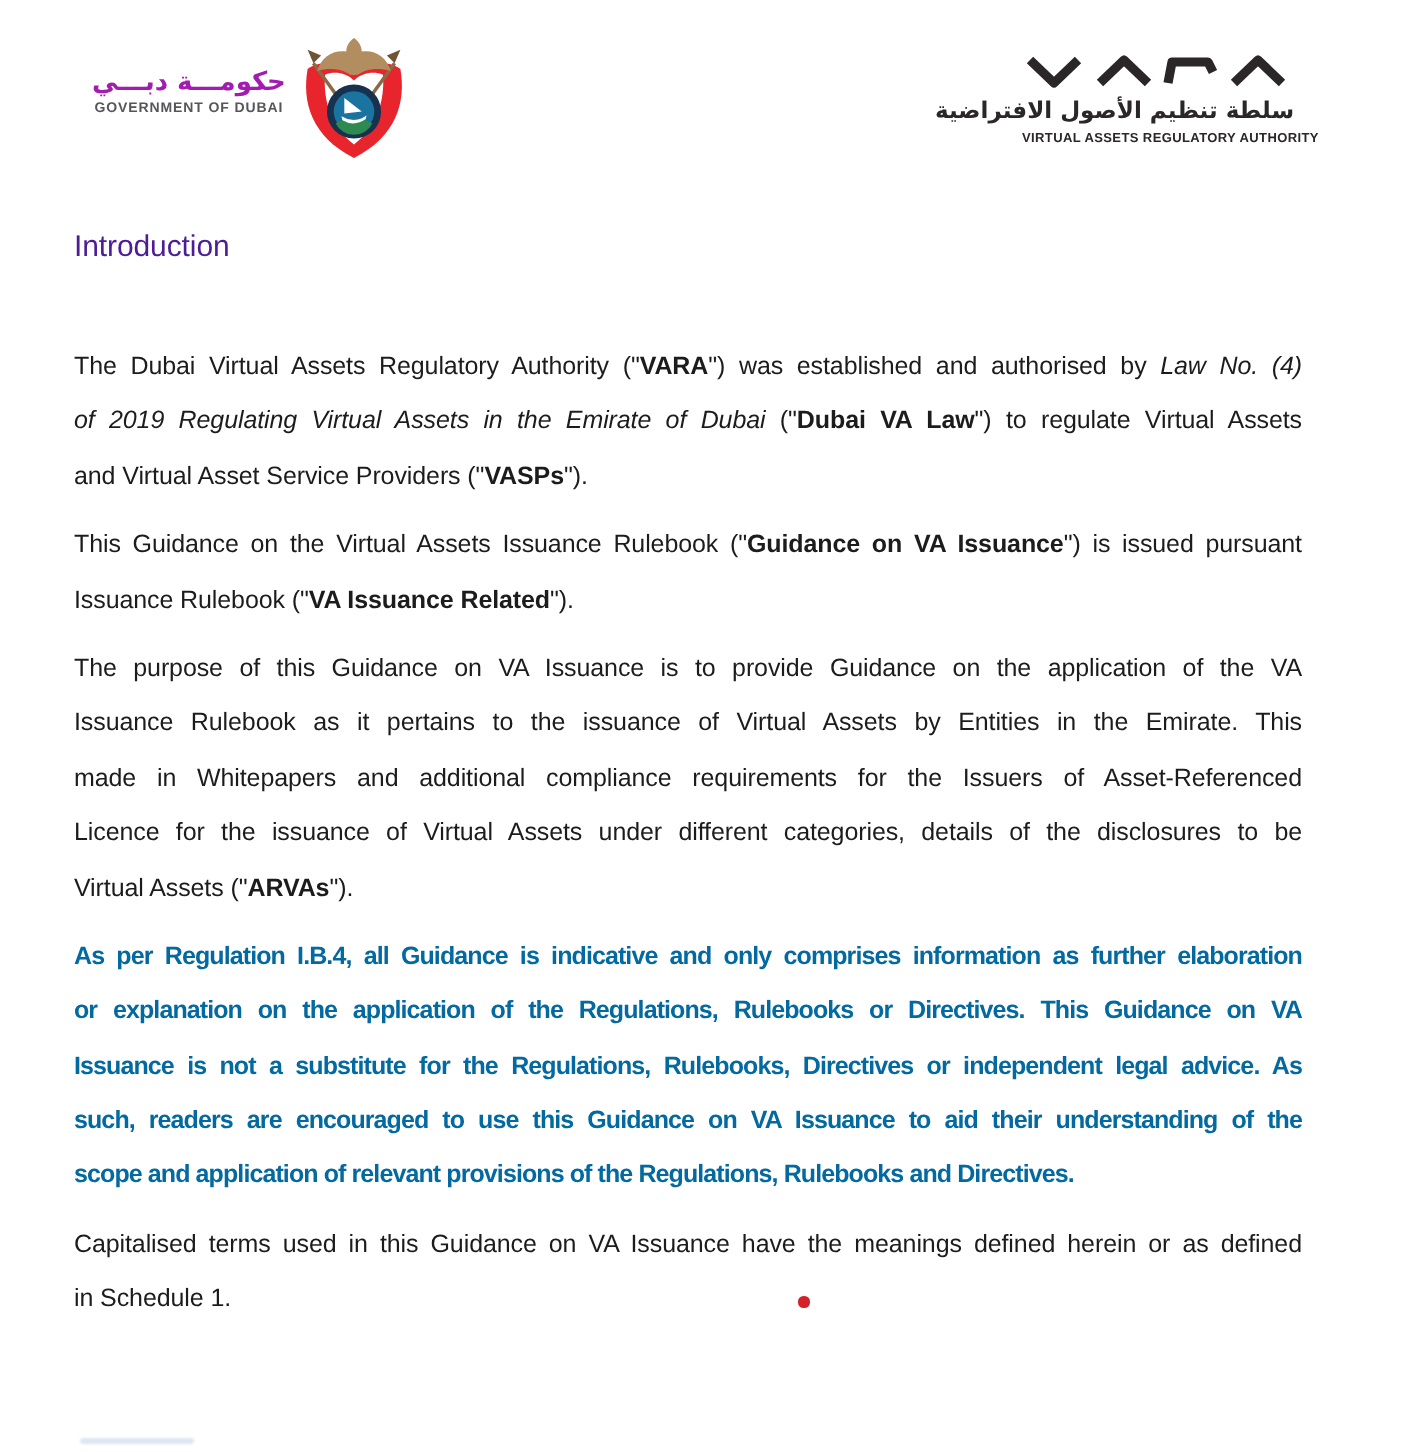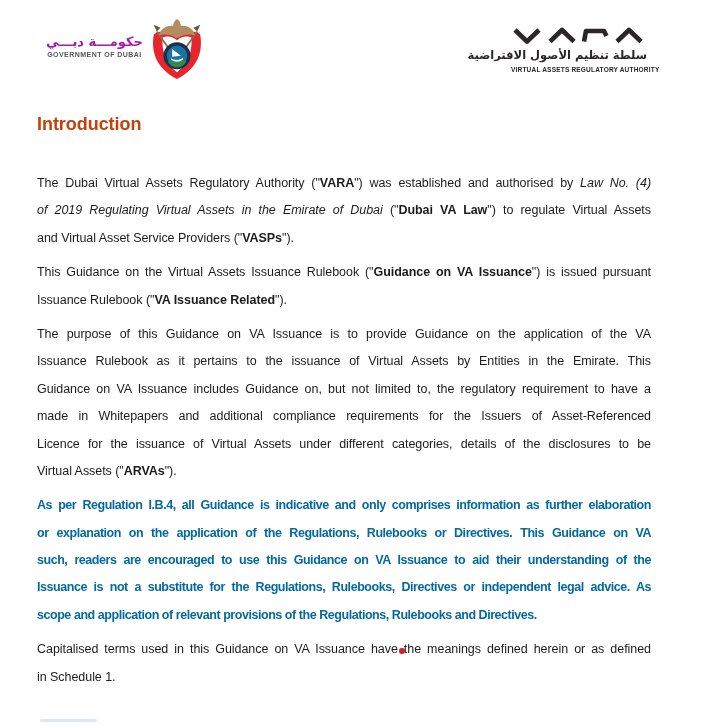--- a/index.html
+++ b/index.html
@@ -44,22 +44,22 @@
     white-space:nowrap;
   }
 
   
   .content {
     position:absolute; left:37px; top:114px; width:614px;
     font-size:12.5px; line-height:27.4px; color:#1c1c1c;
     letter-spacing:-0.05px;
   }
   .heading {
-    font-weight:700; font-size:18px; line-height:20px;
-    color:#c2410c; margin:0 0 36px 0;
+    font-weight:400; font-size:15px; line-height:20px;
+    color:#4c1d95; margin:0 0 36px 0;
   }
   .para { margin:0 0 7px 0; }
   .para.bold { font-weight:700; letter-spacing:-0.45px; color:#0369a1; }
   .line {
     height:27.4px; line-height:27.4px;
     white-space:nowrap;
     text-align:justify; text-align-last:justify;
     text-justify:inter-word;
   }
   .line.last { text-align-last:left; }
@@ -134,30 +134,29 @@
         <div class="line"><span class="i">of 2019 Regulating Virtual Assets in the Emirate of Dubai</span><span> ("</span><span class="b">Dubai VA Law</span><span>") to regulate Virtual Assets</span></div>
         <div class="line last"><span>and Virtual Asset Service Providers ("</span><span class="b">VASPs</span><span>").</span></div>
       </div>
       <div class="para">
         <div class="line"><span>This Guidance on the Virtual Assets Issuance Rulebook ("</span><span class="b">Guidance on VA Issuance</span><span>") is issued pursuant</span></div>
         <div class="line last"><span>Issuance Rulebook ("</span><span class="b">VA Issuance Related</span><span>").</span></div>
       </div>
       <div class="para">
         <div class="line"><span>The purpose of this Guidance on VA Issuance is to provide Guidance on the application of the VA</span></div>
         <div class="line"><span>Issuance Rulebook as it pertains to the issuance of Virtual Assets by Entities in the Emirate. This</span></div>
-        <div class="line"><span>Guidance on VA Issuance includes Guidance on, but not limited to, the regulatory requirement to have a</span></div>
         <div class="line"><span>made in Whitepapers and additional compliance requirements for the Issuers of Asset-Referenced</span></div>
         <div class="line"><span>Licence for the issuance of Virtual Assets under different categories, details of the disclosures to be</span></div>
         <div class="line last"><span>Virtual Assets ("</span><span class="b">ARVAs</span><span>").</span></div>
       </div>
       <div class="para bold">
         <div class="line"><span>As per Regulation I.B.4, all Guidance is indicative and only comprises information as further elaboration</span></div>
         <div class="line"><span>or explanation on the application of the Regulations, Rulebooks or Directives. This Guidance on VA</span></div>
+        <div class="line"><span>Issuance is not a substitute for the Regulations, Rulebooks, Directives or independent legal advice. As</span></div>
         <div class="line"><span>such, readers are encouraged to use this Guidance on VA Issuance to aid their understanding of the</span></div>
-        <div class="line"><span>Issuance is not a substitute for the Regulations, Rulebooks, Directives or independent legal advice. As</span></div>
         <div class="line last"><span>scope and application of relevant provisions of the Regulations, Rulebooks and Directives.</span></div>
       </div>
       <div class="para">
         <div class="line"><span>Capitalised terms used in this Guidance on VA Issuance have the meanings defined herein or as defined</span></div>
         <div class="line last"><span>in Schedule 1.</span></div>
       </div>
     </div>
 </div>
 
 <div class="red-dot"></div>

